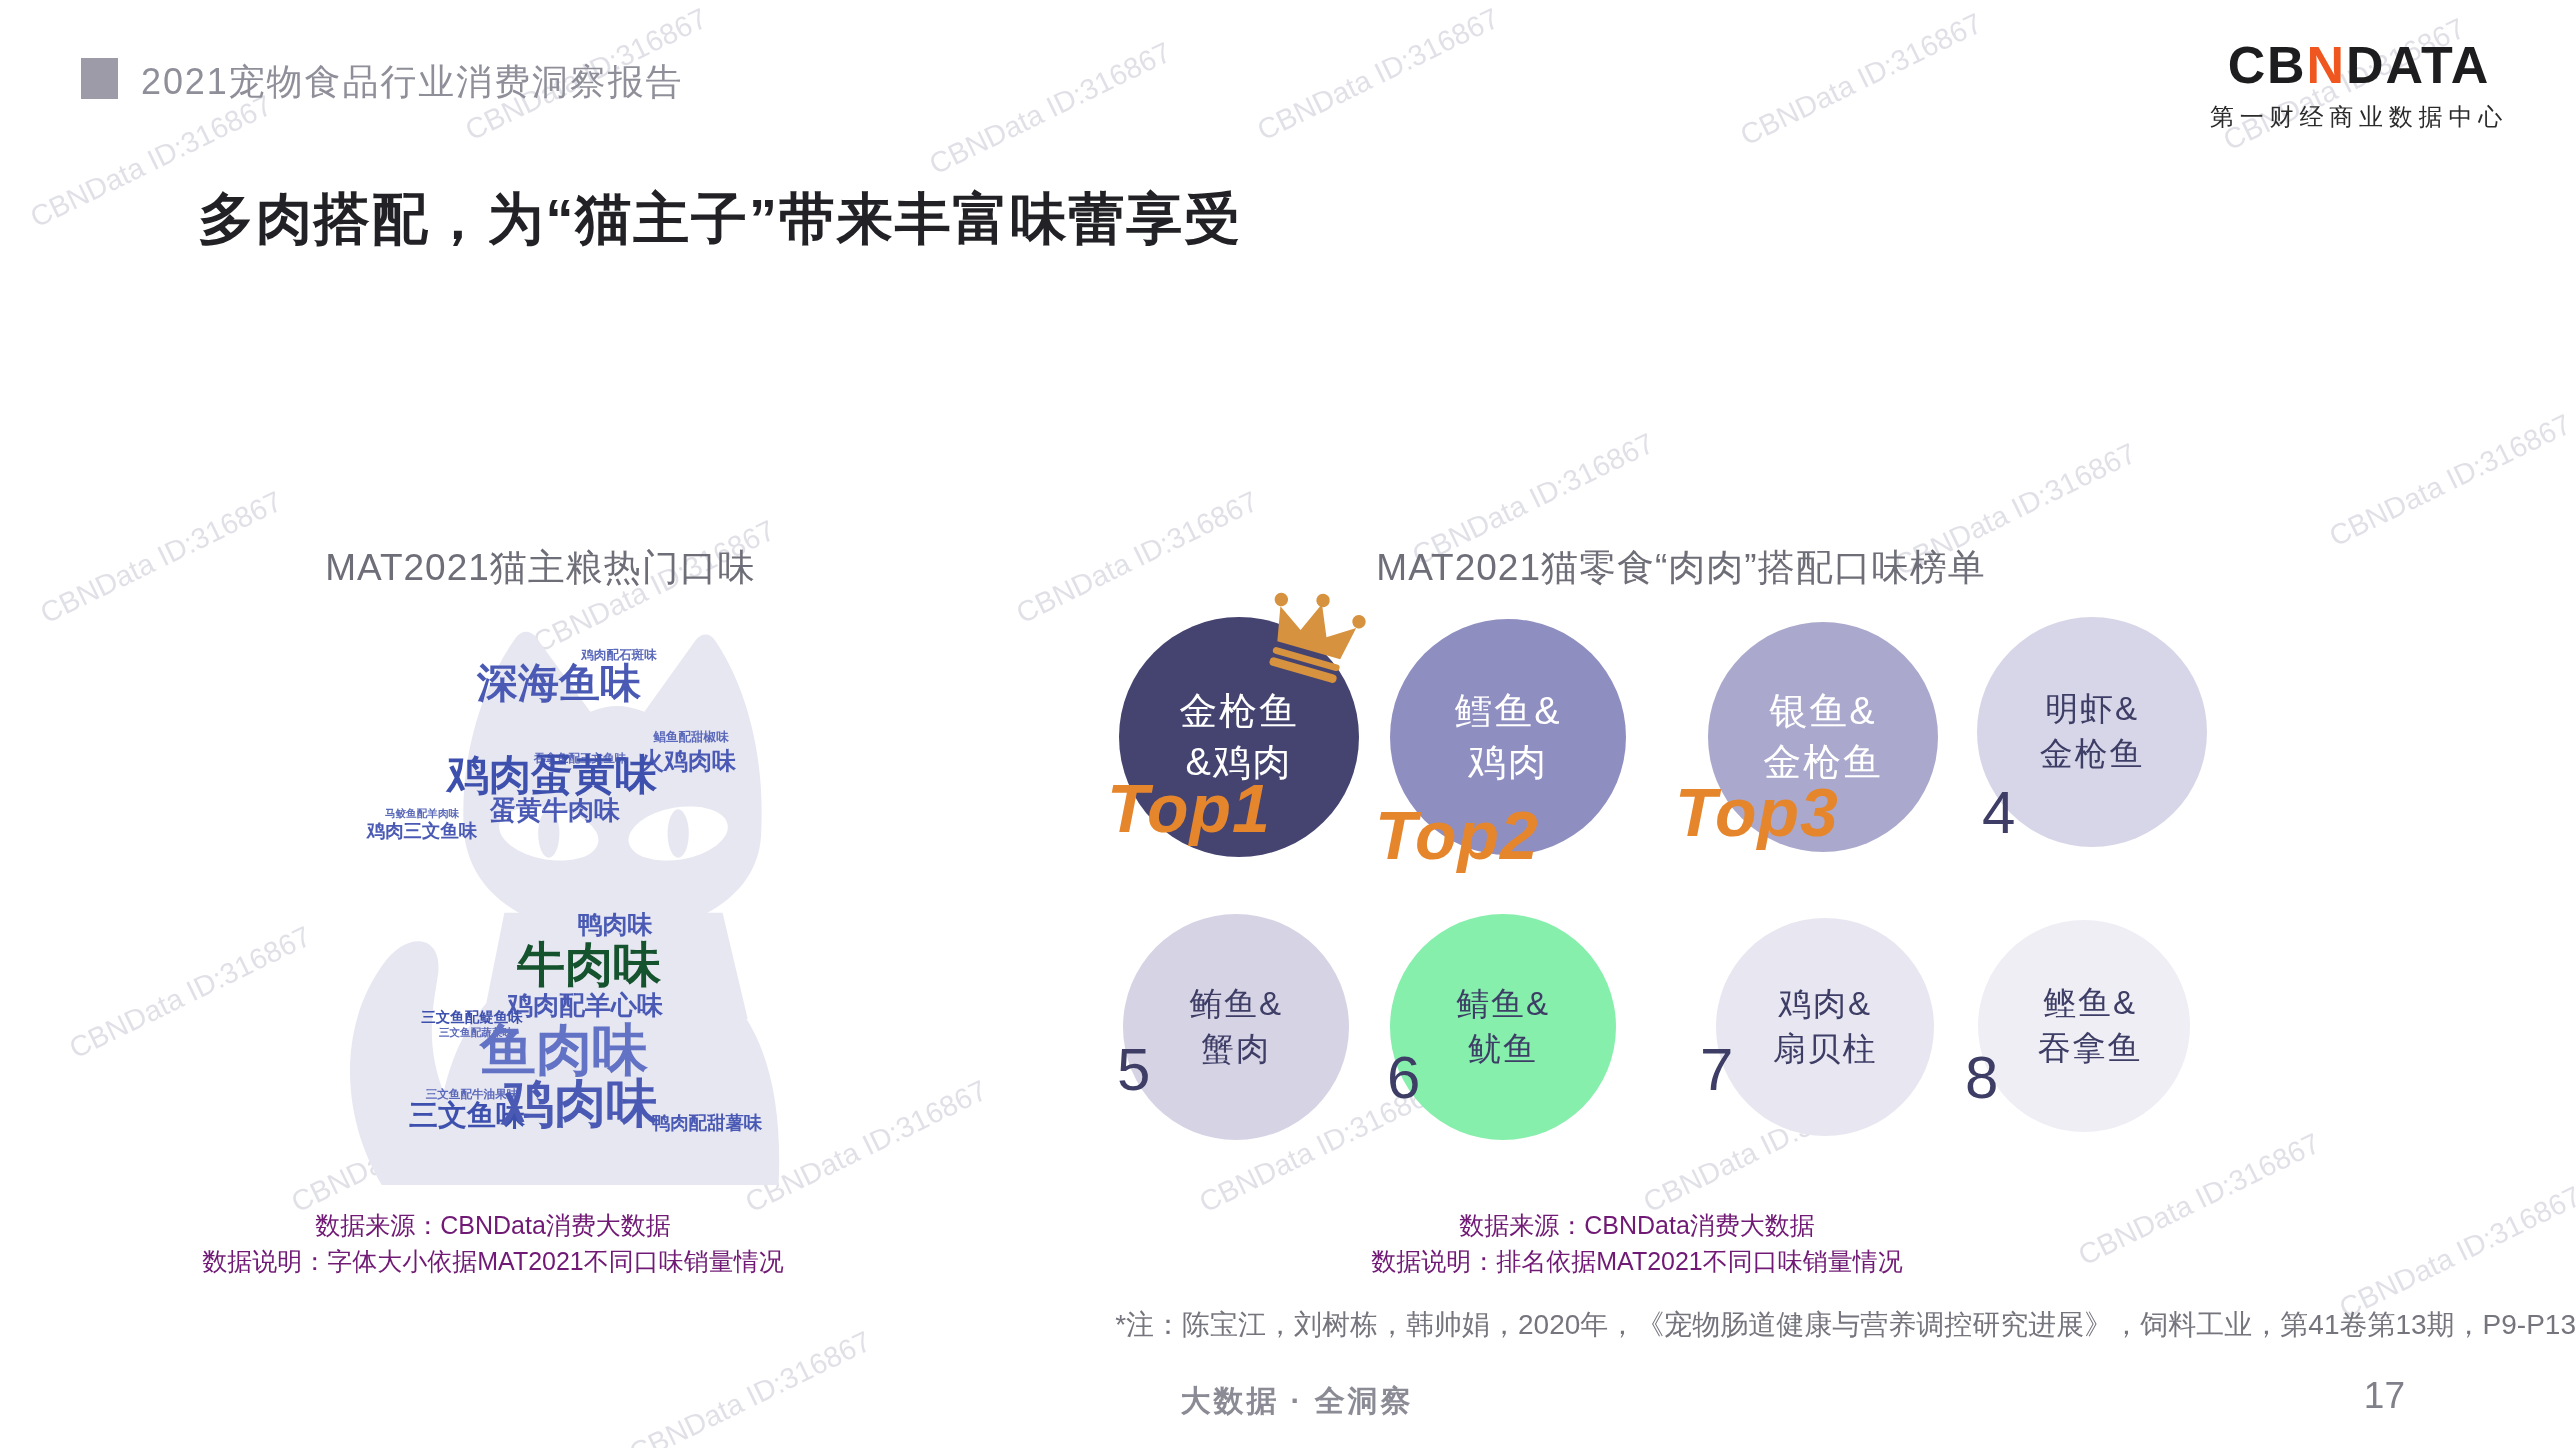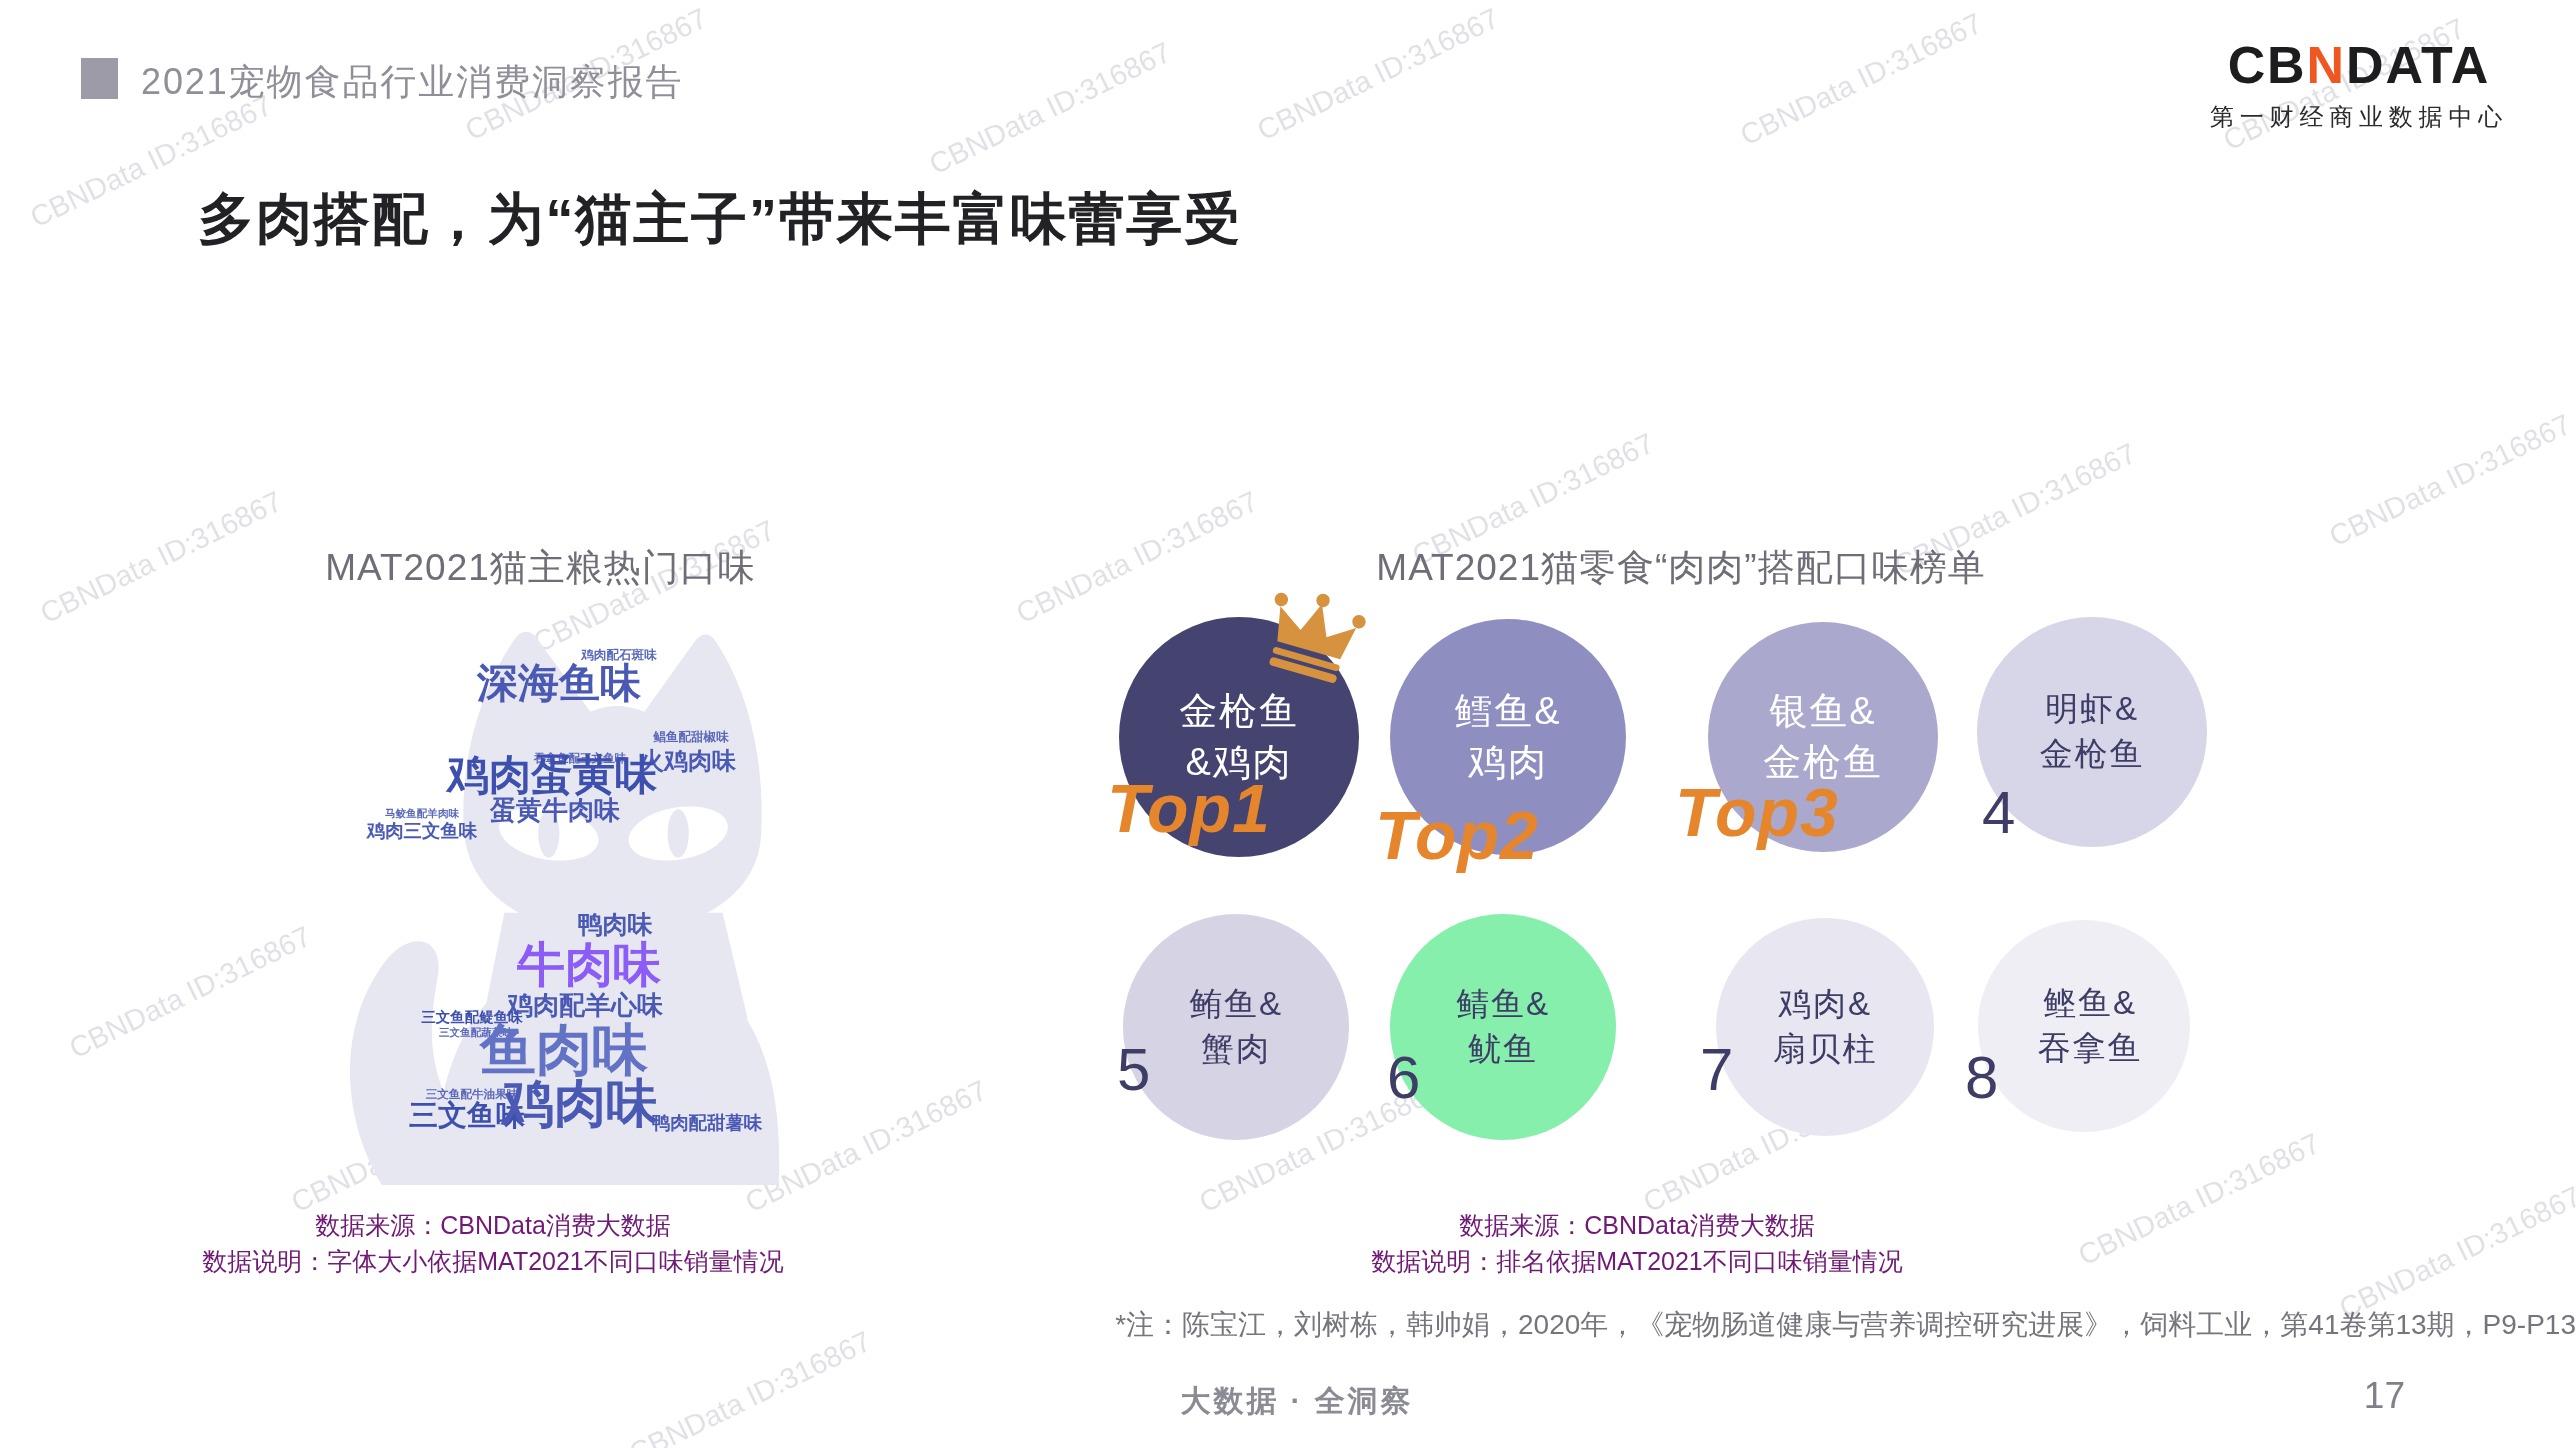--- a/index.html
+++ b/index.html
@@ -108,21 +108,21 @@
         <span class="word" style="left: 329px; top: 61px; font-size: 12.6px; color: rgb(91, 105, 186); font-weight: 700;">鸡肉配石斑味</span>
         <span class="word" style="left: 269px; top: 89px; font-size: 41px; color: rgb(74, 90, 180); font-weight: 700;">深海鱼味</span>
         <span class="word" style="left: 401px; top: 143px; font-size: 12.6px; color: rgb(91, 105, 186); font-weight: 700;">鲳鱼配甜椒味</span>
         <span class="word" style="left: 290px; top: 164px; font-size: 11.6px; color: rgb(91, 105, 186); font-weight: 700;">吞拿鱼配三文鱼味</span>
         <span class="word" style="left: 398px; top: 167px; font-size: 24px; color: rgb(74, 90, 180); font-weight: 700;">火鸡肉味</span>
         <span class="word" style="left: 262px; top: 181px; font-size: 42px; color: rgb(62, 80, 174); font-weight: 700;">鸡肉蛋黄味</span>
         <span class="word" style="left: 265px; top: 216px; font-size: 26px; color: rgb(74, 90, 180); font-weight: 700;">蛋黄牛肉味</span>
         <span class="word" style="left: 132px; top: 219px; font-size: 10.6px; color: rgb(91, 105, 186); font-weight: 700;">马鲛鱼配羊肉味</span>
         <span class="word" style="left: 132px; top: 237px; font-size: 18.4px; color: rgb(74, 90, 180); font-weight: 700;">鸡肉三文鱼味</span>
         <span class="word" style="left: 325px; top: 330px; font-size: 25px; color: rgb(74, 90, 180); font-weight: 700;">鸭肉味</span>
-        <span class="word" style="left: 299px; top: 371px; font-size: 48px; color: #8b5cf6; font-weight: 700;">牛肉味</span>
+        <span class="word" style="left: 299px; top: 371px; font-size: 48px; color: #14532d; font-weight: 700;">牛肉味</span>
         <span class="word" style="left: 295px; top: 411px; font-size: 26px; color: rgb(74, 90, 180); font-weight: 700;">鸡肉配羊心味</span>
         <span class="word" style="left: 182px; top: 423px; font-size: 14.5px; color: rgb(62, 80, 174); font-weight: 700;">三文鱼配鳀鱼味</span>
         <span class="word" style="left: 186px; top: 438px; font-size: 10.6px; color: rgb(91, 105, 186); font-weight: 700;">三文鱼配蔬菜味</span>
         <span class="word" style="left: 274px; top: 456px; font-size: 56px; color: rgb(98, 114, 196); font-weight: 700;">鱼肉味</span>
         <span class="word" style="left: 182px; top: 500px; font-size: 11.6px; color: rgb(91, 105, 186); font-weight: 700;">三文鱼配牛油果味</span>
         <span class="word" style="left: 177px; top: 521px; font-size: 29px; color: rgb(62, 80, 174); font-weight: 700;">三文鱼味</span>
         <span class="word" style="left: 290px; top: 509px; font-size: 52px; color: rgb(74, 90, 180); font-weight: 700;">鸡肉味</span>
         <span class="word" style="left: 417px; top: 529px; font-size: 18.4px; color: rgb(74, 90, 180); font-weight: 700;">鸭肉配甜薯味</span>
       </div>
   </div>

